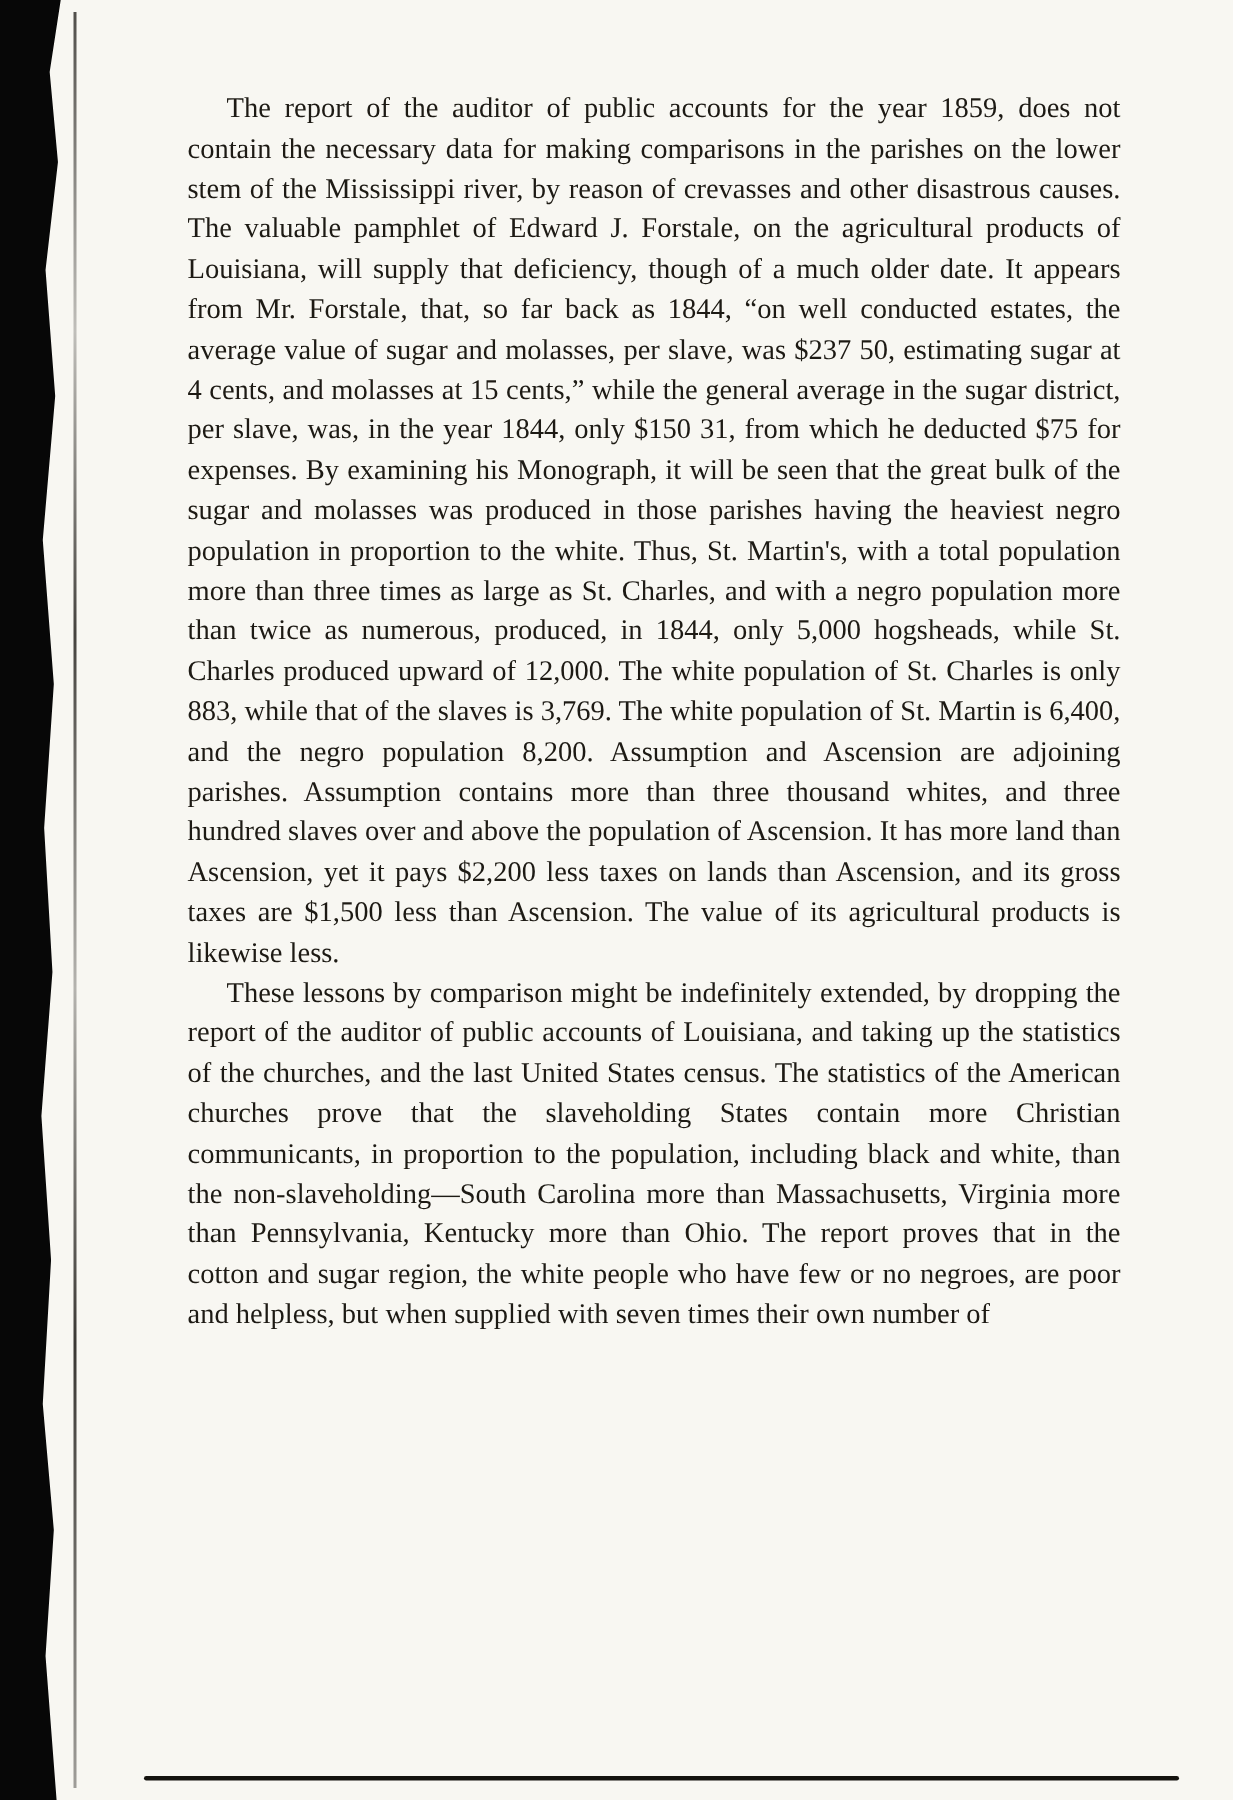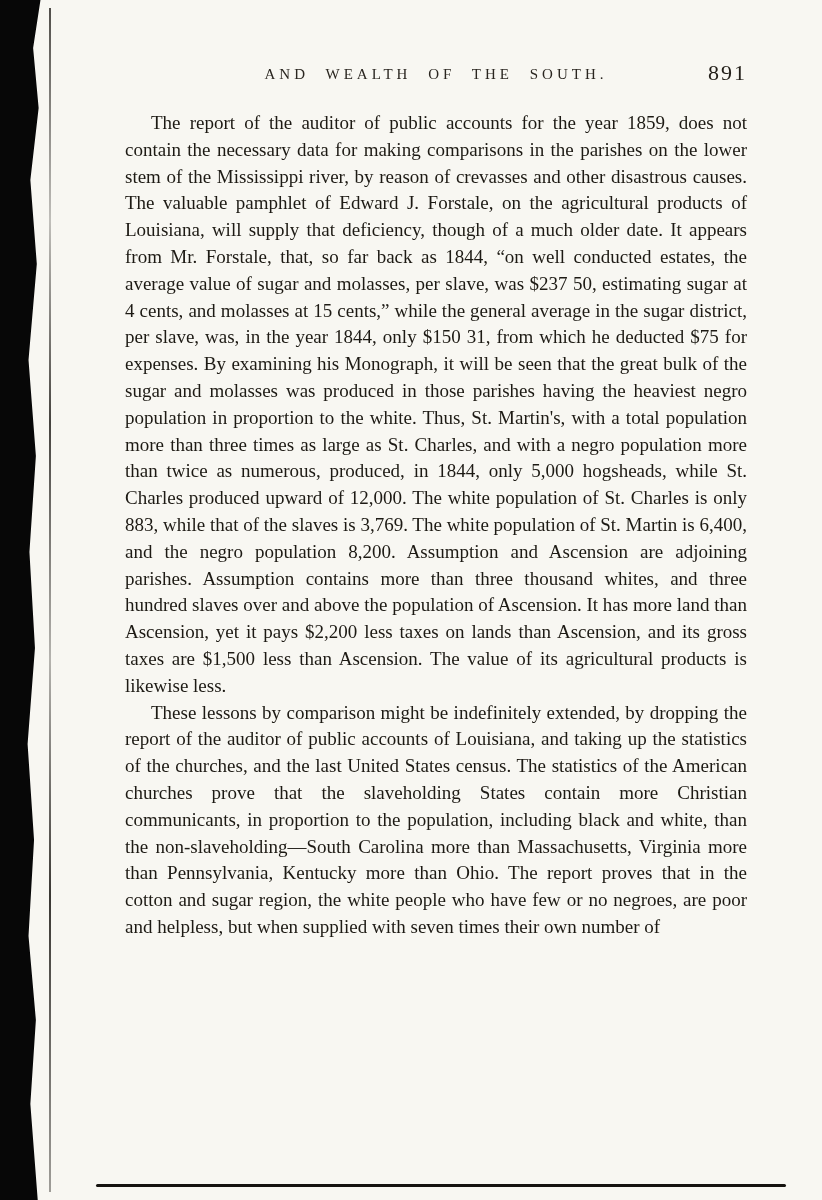--- a/index.html
+++ b/index.html
@@ -77,22 +77,18 @@
   .page-body p.indent { text-indent: 26px; }
 </style>
 </head>
 <body>
 
 <div class="binding-shadow"></div>
 <div class="edge-line"></div>
 <div class="bottom-rule"></div>
 
 <div class="page-content">
-  <div class="page-header">
-    <span class="running-title">AND WEALTH OF THE SOUTH.</span>
-    <span class="page-number">891</span>
-  </div>
 
   <div class="page-body">
     <p class="para indent">The report of the auditor of public accounts for the year 1859, does not contain the necessary data for making comparisons in the parishes on the lower stem of the Mississippi river, by reason of crevasses and other disastrous causes.  The valuable pamphlet of Edward J. Forstale, on the agricultural products of Louisiana, will supply that deficiency, though of a much older date.  It appears from Mr. Forstale, that, so far back as 1844, “on well conducted estates, the average value of sugar and molasses, per slave, was $237 50, estimating sugar at 4 cents, and molasses at 15 cents,” while the general average in the sugar district, per slave, was, in the year 1844, only $150 31, from which he deducted $75 for expenses.  By examining his Monograph, it will be seen that the great bulk of the sugar and molasses was produced in those parishes having the heaviest negro population in proportion to the white.  Thus, St. Martin's, with a total population more than three times as large as St. Charles, and with a negro population more than twice as numerous, produced, in 1844, only 5,000 hogsheads, while St. Charles produced upward of 12,000.  The white population of St. Charles is only 883, while that of the slaves is 3,769.  The white population of St. Martin is 6,400, and the negro population 8,200.  Assumption and Ascension are adjoining parishes.  Assumption contains more than three thousand whites, and three hundred slaves over and above the population of Ascension.  It has more land than Ascension, yet it pays $2,200 less taxes on lands than Ascension, and its gross taxes are $1,500 less than Ascension.  The value of its agricultural products is likewise less.</p>
     <p class="para indent">These lessons by comparison might be indefinitely extended, by dropping the report of the auditor of public accounts of Louisiana, and taking up the statistics of the churches, and the last United States census.  The statistics of the American churches prove that the slaveholding States contain more Christian communicants, in proportion to the population, including black and white, than the non-slaveholding—South Carolina more than Massachusetts, Virginia more than Pennsylvania, Kentucky more than Ohio.  The report proves that in the cotton and sugar region, the white people who have few or no negroes, are poor and helpless, but when supplied with seven times their own number of</p>
   </div>
 </div>
 
 </body></html>

